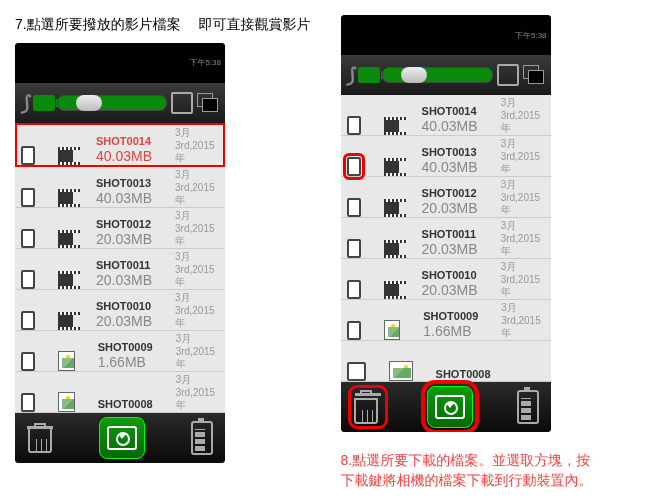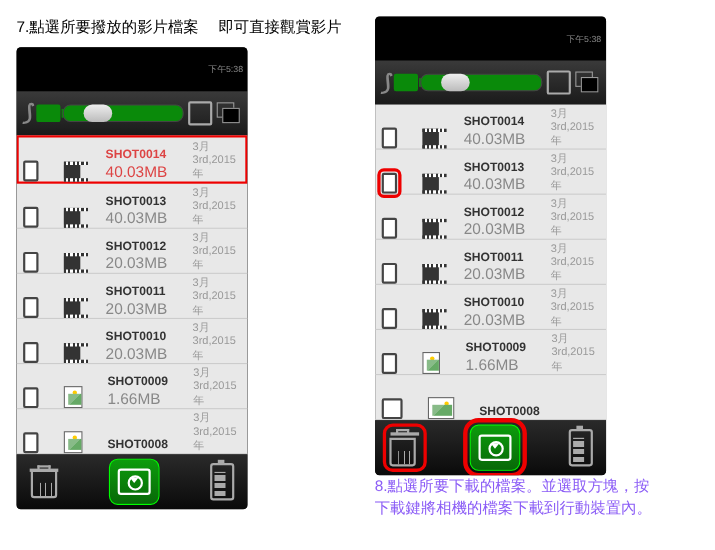--- a/index.html
+++ b/index.html
@@ -1,19 +1,19 @@
 <!DOCTYPE html>
 <html><head>
 <meta charset="utf-8">
 <style>
 body{margin:0;padding:15px;font-family:sans-serif;background:#fff;font-size:12px}
 .container{display:flex;gap:30px;align-items:flex-start}
 .column{display:flex;flex-direction:column}
 .instruction{font-size:14px;color:#000;margin-bottom:8px;line-height:1.4}
-.instruction-below{font-size:14px;color:#8b5cf6;margin-top:0;line-height:1.4;max-width:260px}
+.instruction-below{font-size:14px;color:#ef4444;margin-top:19px;line-height:1.4;max-width:260px}
 .phone{width:210px;background:#000;border-radius:4px;display:flex;flex-direction:column;overflow:hidden}
 .statusbar{height:14px;background:#000;display:flex;justify-content:flex-end;align-items:center;padding:13px 4px;gap:3px}
 .status-text{color:#888;font-size:8px}
 .toolbar{height:40px;background:linear-gradient(#3a3a3a,#1a1a1a);display:flex;align-items:center;padding:0 6px;gap:4px}
 .slider-area{flex:1;display:flex;align-items:center;gap:2px}
 .cam-icon{width:22px;height:16px;background:#0a8a0a;border-radius:2px;position:relative}
 .cam-icon::after{content:"";position:absolute;right:-3px;top:4px;width:2px;height:8px;background:#0a8a0a}
 .slider{flex:1;height:14px;background:#0a8a0a;border:1px solid #444;border-radius:7px;position:relative}
 .slider-thumb{position:absolute;left:18px;top:-1px;width:26px;height:16px;background:linear-gradient(#eee,#bbb);border-radius:8px}
 .sq-icon{width:18px;height:18px;border:2px solid #aaa;border-radius:2px}

